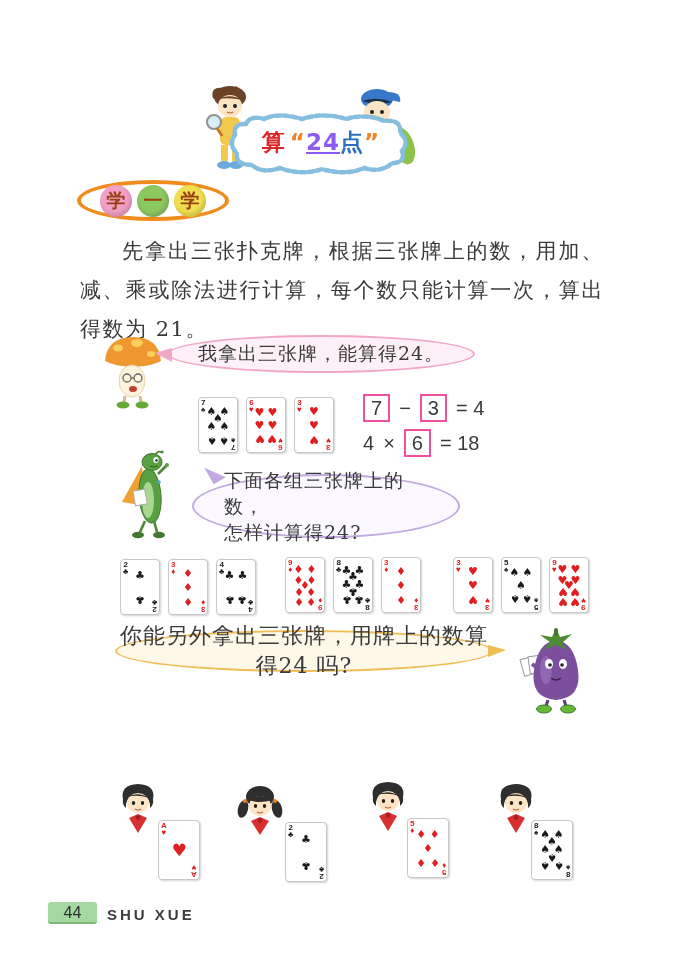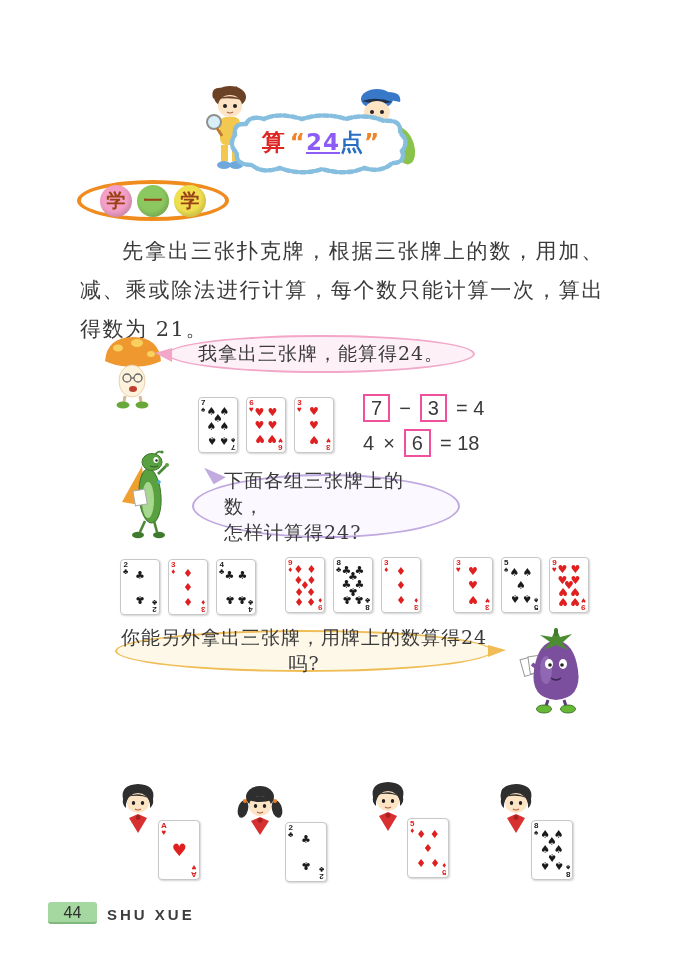--- a/index.html
+++ b/index.html
@@ -403,21 +403,21 @@
       <span class="pip" style="left: 67%; top: 21%; color: rgb(224, 32, 32);">♥</span>
       <span class="pip" style="left: 33%; top: 41%; color: rgb(224, 32, 32);">♥</span>
       <span class="pip" style="left: 67%; top: 41%; color: rgb(224, 32, 32);">♥</span>
       <span class="pip" style="left: 50%; top: 50%; color: rgb(224, 32, 32);">♥</span>
       <span class="pip flip" style="left: 33%; top: 61%; color: rgb(224, 32, 32);">♥</span>
       <span class="pip flip" style="left: 67%; top: 61%; color: rgb(224, 32, 32);">♥</span>
       <span class="pip flip" style="left: 33%; top: 79%; color: rgb(224, 32, 32);">♥</span>
       <span class="pip flip" style="left: 67%; top: 79%; color: rgb(224, 32, 32);">♥</span>
     </div>
 
-  <div class="bubble bubble-yellow" style="left:115px;top:630px;width:378px;height:42px;font-size:19px">
+  <div class="bubble bubble-yellow" style="left:115px;top:630px;width:378px;height:42px;font-size:22px">
     <span class="tail tail-right"></span>
     <span>你能另外拿出三张牌，用牌上的数算得24 吗?</span>
   </div>
 
   <svg class="abs" style="left:518px;top:626px" width="74" height="88" viewBox="0 0 74 88">
     <rect x="4" y="32" width="13" height="17" fill="#fff" stroke="#999" stroke-width="1" transform="rotate(-16 10 40)"></rect>
     <rect x="11" y="30" width="13" height="17" fill="#fff" stroke="#999" stroke-width="1" transform="rotate(-8 17 38)"></rect>
     <path d="M38,14 Q20,16 16,44 Q12,72 38,74 Q64,72 60,44 Q56,16 38,14 Z" fill="#7b4f9e"></path>
     <ellipse cx="28" cy="44" rx="6" ry="14" fill="#9a72ba" opacity="0.7"></ellipse>
     <path d="M38,2 L42,11 L54,8 L44,17 L50,24 L38,19 L26,24 L32,16 L22,9 L34,11 Z" fill="#4e8c34"></path>

